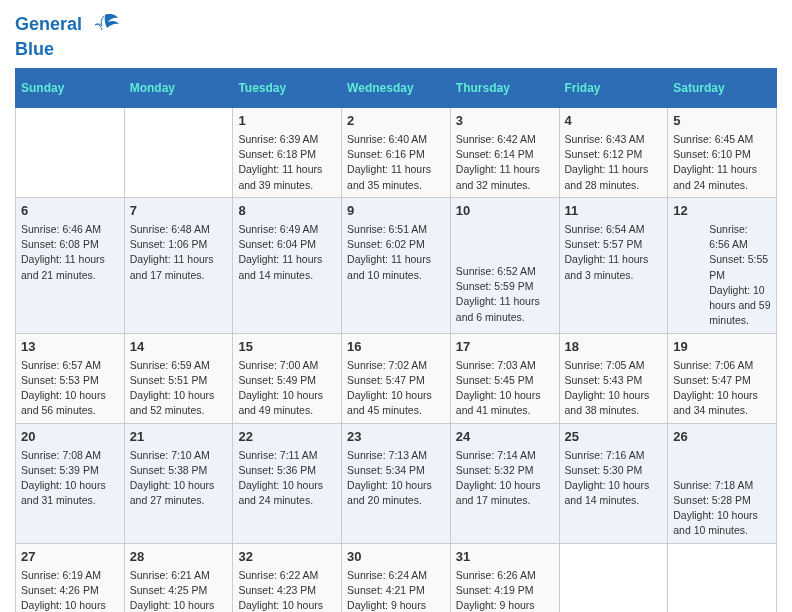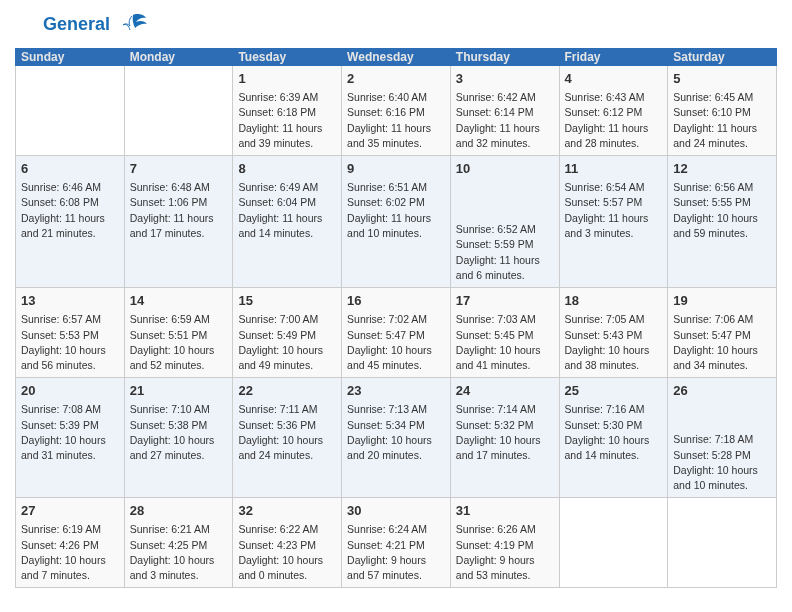--- a/index.html
+++ b/index.html
@@ -14,21 +14,20 @@
       width: 792px;
       min-height: 612px;
       background: #fff;
       padding: 10px 15px 15px 15px;
     }
     .header {
       display: flex;
       justify-content: space-between;
       align-items: flex-start;
       margin-bottom: 8px;
-      margin-left: 28px;
     }
     .logo {
       display: flex;
       align-items: center;
       gap: 0;
     }
     .logo-bird {
       width: 30px;
       height: 30px;
       margin-left: 3px;
@@ -47,22 +46,22 @@
       color: #555;
       margin-top: 2px;
     }
     .calendar {
       width: 100%;
       border-collapse: collapse;
       font-size: 11px;
     }
     .calendar thead th {
       background: #2d6db5;
-      color: #e5e5e5;
-      padding: 1px 5px;
+      color: #5eead4;
+      padding: 12px 5px;
       font-size: 12px;
       font-weight: bold;
       text-align: left;
       border: 1px solid #2d6db5;
     }
     .calendar tbody td {
       vertical-align: top;
       border: 1px solid #ccc;
       padding: 4px 5px;
       width: calc(100% / 7);
@@ -99,20 +98,21 @@
   <div class="header">
     <div class="logo">
       <div>
         <div style="font-size:18px;font-weight:bold;color:#333;line-height:1.2;">
           <span style="color:#1a6eb5;">General</span>
           <svg class="logo-bird" viewBox="0 0 30 30" style="display:inline-block;vertical-align:middle;">
             <path d="M15 5 C18 3, 26 4, 28 8 C24 7, 20 9, 18 12 C22 10, 27 11, 29 14 C25 13, 20 15, 17 18 C16 15, 14 12, 15 5Z" fill="#1a6eb5"></path>
             <path d="M14 6 C12 8, 10 12, 12 16 C10 14, 7 13, 5 15 C8 13, 11 16, 12 20" fill="none" stroke="#1a6eb5" stroke-width="1"></path>
           </svg>
         </div>
+        <div style="font-size:18px;font-weight:bold;color:#1a6eb5;line-height:1.1;">Blue</div>
       </div>
     </div>
     <div class="title-block">
       <div class="main-title"></div>
       <div class="subtitle"></div>
     </div>
   </div>
 
   <table class="calendar">
     <thead>
@@ -193,21 +193,21 @@
 Daylight: 11 hours and 6 minutes.</div>
           </td>
           <td>
             <span class="day-num">11</span>
             <div class="cell-content" style="white-space: pre-wrap;">Sunrise: 6:54 AM
 Sunset: 5:57 PM
 Daylight: 11 hours and 3 minutes.</div>
           </td>
           <td>
             <span class="day-num">12</span>
-            <div class="cell-content" style="white-space: pre-wrap;">Sunrise: 6:56 AM
+            <div class="cell-content" style="white-space: pre-wrap; margin-left: 36px;">Sunrise: 6:56 AM
 Sunset: 5:55 PM
 Daylight: 10 hours and 59 minutes.</div>
           </td>
         </tr>
         <tr>
           <td>
             <span class="day-num">13</span>
             <div class="cell-content" style="white-space: pre-wrap;">Sunrise: 6:57 AM
 Sunset: 5:53 PM
 Daylight: 10 hours and 56 minutes.</div>

